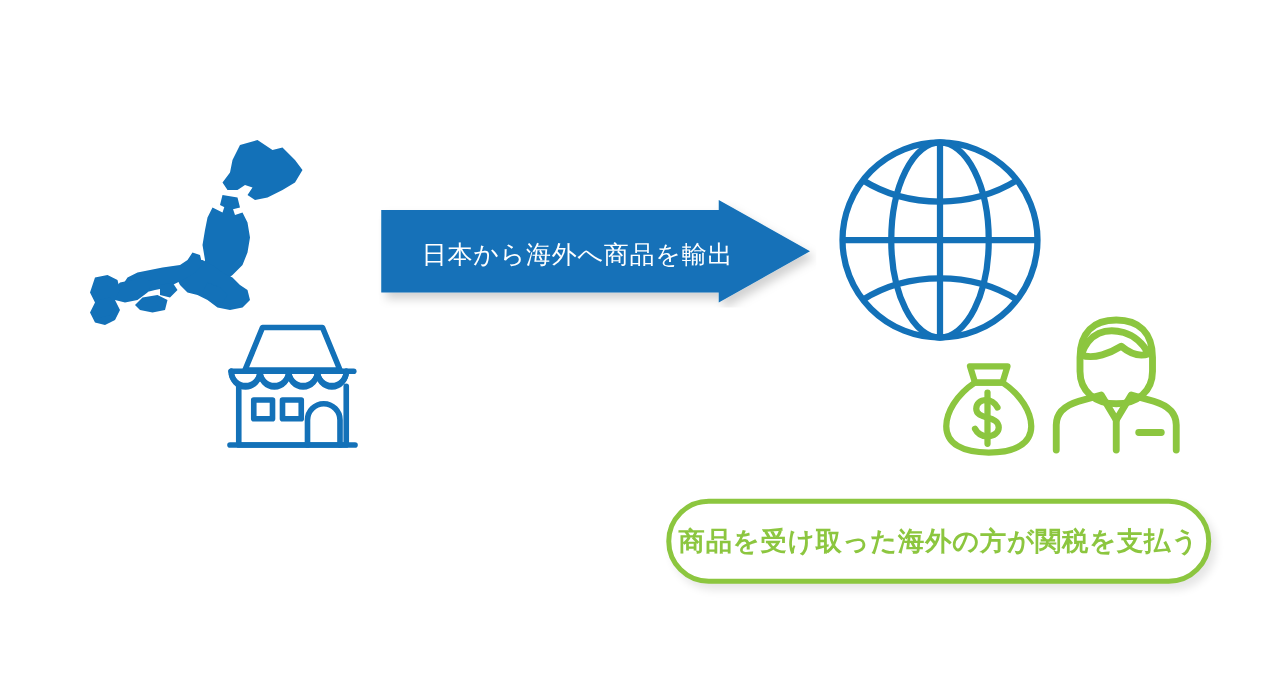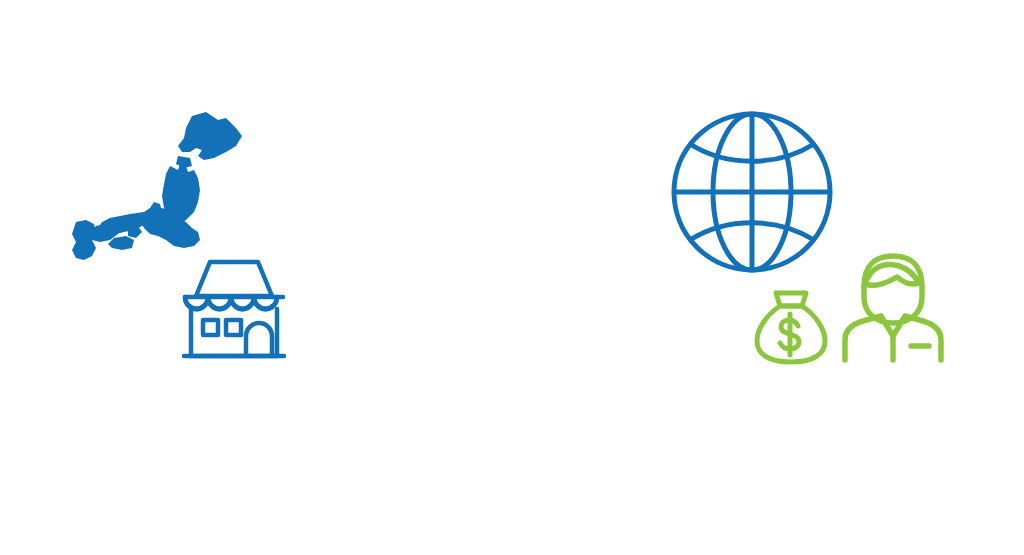--- a/index.html
+++ b/index.html
@@ -165,20 +165,31 @@
         <path d="M10 100 L110 100"></path>
 
         <rect x="29" y="64" width="15" height="15"></rect>
         <rect x="52" y="64" width="15" height="15"></rect>
 
         <path d="M72 100 L72 80 a13 13 0 0 1 26 0 L98 100"></path>
       </g>
     </svg>
   </div>
 
+  <div class="arrow-banner">
+    <svg viewBox="0 0 350 86" width="350" height="86" aria-hidden="true">
+      <defs>
+        <filter id="arrowShadow" x="-10%" y="-10%" width="130%" height="140%">
+          <feDropShadow dx="4" dy="5" stdDeviation="4" flood-color="#000000" flood-opacity="0.18"></feDropShadow>
+        </filter>
+      </defs>
+      <path d="M2 8 L272 8 L272 0 L345 41 L272 82 L272 74 L2 74 Z" fill="#1371b8" filter="url(#arrowShadow)"></path>
+    </svg>
+    <div class="arrow-label">日本から海外へ商品を輸出</div>
+  </div>
 
   <div class="globe-icon">
     <svg viewBox="0 0 168 168" width="168" height="168" aria-hidden="true">
       <g fill="none" stroke="#1371b8" stroke-width="5">
         <circle cx="84" cy="84" r="78"></circle>
 
         <line x1="6" y1="84" x2="162" y2="84"></line>
         <line x1="84" y1="6" x2="84" y2="162"></line>
 
         <ellipse cx="84" cy="84" rx="39" ry="78"></ellipse>
@@ -213,14 +224,17 @@
 
         <path d="M4 110 L4 90 C4 80 12 74 22 71 L40 66 L52 86 L64 66 L82 71 C92 74 100 80 100 90 L100 110"></path>
 
         <path d="M52 86 L52 110"></path>
 
         <line x1="70" y1="96" x2="88" y2="96"></line>
       </g>
     </svg>
   </div>
 
+  <div class="callout-box">
+    <span class="callout-text">商品を受け取った海外の方が関税を支払う</span>
+  </div>
 
 </div>
 
 </body></html>

